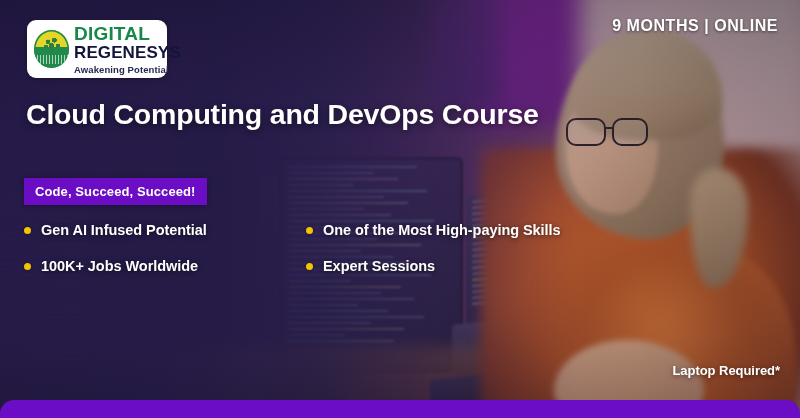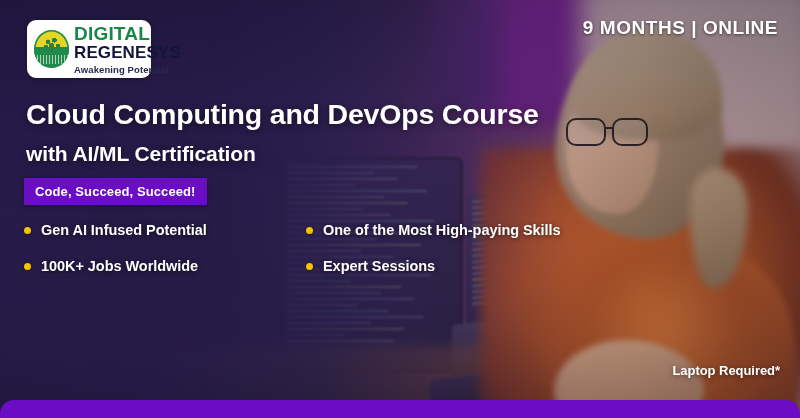--- a/index.html
+++ b/index.html
@@ -192,21 +192,21 @@
   .vignette{
     position:absolute; inset:0;
     background:radial-gradient(ellipse at 28% 55%, rgba(0,0,0,0) 40%, rgba(10,8,26,.42) 100%);
   }
 
   
   .content{ position:absolute; inset:0; }
 
   .logo-card{
     position:absolute; left:27px; top:20px;
-    width:124px; height:58px;
+    width:140px; height:58px;
     background:#ffffff; border-radius:9px;
     display:flex; align-items:center; gap:5px;
     padding:5px 8px 5px 7px;
     box-shadow:0 1px 4px rgba(0,0,0,.3);
   }
   .emblem{
     width:35px; height:38px; flex:0 0 35px;
     border-radius:50%;
     background:
       linear-gradient(180deg,#e3d629 0%, #e3d629 44%, #1f8a4c 44%, #1f8a4c 100%);
@@ -241,21 +241,21 @@
     font-size:17px; font-weight:800; color:#13153a;
     letter-spacing:.1px; margin-top:1px;
   }
   .logo-txt .l3{
     font-size:9.5px; font-weight:600; color:#25284f;
     margin-top:4px; letter-spacing:.1px;
   }
 
   .duration{
     position:absolute; right:22px; top:17px;
-    font-size:19px; font-weight:800; color:#ffffff;
+    font-size:16px; font-weight:800; color:#ffffff;
     letter-spacing:.55px;
     text-shadow:0 1px 3px rgba(0,0,0,.55);
   }
 
   .headline{
     position:absolute; left:26px; top:100px;
     font-size:28.5px; font-weight:800; color:#ffffff;
     letter-spacing:-.2px; line-height:1.05;
     text-shadow:0 2px 7px rgba(0,0,0,.5);
     text-align:center;
@@ -458,21 +458,20 @@
       <div class="logo-txt">
         <span class="l1">DIGITAL</span>
         <span class="l2">REGENESYS</span>
         <span class="l3">Awakening Potential</span>
       </div>
     </div>
 
     <div class="duration">9 MONTHS | ONLINE</div>
 
     <div class="headline">Cloud Computing and DevOps Course</div>
-    <div class="subhead">with AI/ML Certification</div>
 
     <div class="tagline">Code, Succeed, Succeed!</div>
 
     <div class="bullets">
       <div class="bul-col c1">
         <div class="bul">
           <span class="dot"></span>
           <span class="bt">Gen AI Infused Potential</span>
         </div>
         <div class="bul">

